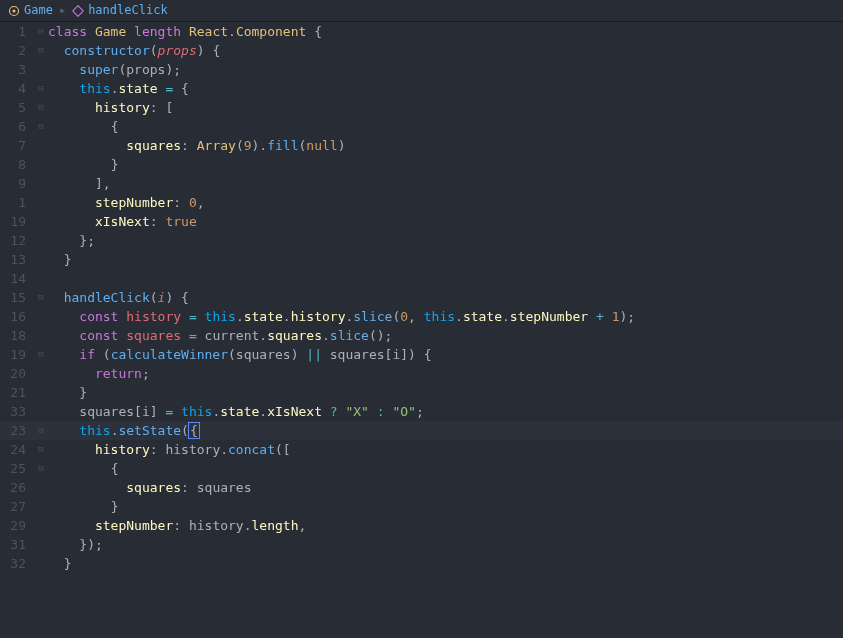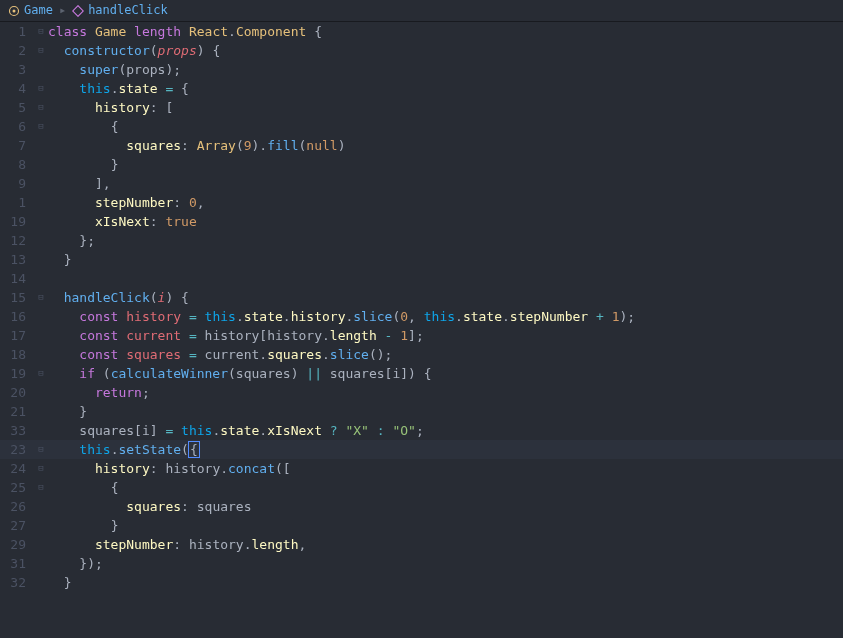--- a/index.html
+++ b/index.html
@@ -180,25 +180,20 @@
         <span class="fd">⊟</span>
         <span class="cd">  <span class="fn">handleClick</span><span class="pn">(</span><span class="param">i</span><span class="pn">)</span> <span class="pn">{</span></span>
       </div>
 
 <div class="line">
         <span class="ln">16</span>
         <span class="fd"></span>
         <span class="cd">    <span class="kw">const</span> <span class="var">history</span> <span class="op">=</span> <span class="this">this</span><span class="pn">.</span><span class="prop">state</span><span class="pn">.</span><span class="prop">history</span><span class="pn">.</span><span class="fn">slice</span><span class="pn">(</span><span class="num">0</span><span class="pn">,</span> <span class="this">this</span><span class="pn">.</span><span class="prop">state</span><span class="pn">.</span><span class="prop">stepNumber</span> <span class="op">+</span> <span class="num">1</span><span class="pn">)</span><span class="pn">;</span></span>
       </div>
 
-<div class="line">
-        <span class="ln">17</span>
-        <span class="fd"></span>
-        <span class="cd">    <span class="kw">const</span> <span class="var">current</span> <span class="op">=</span> <span class="pr">history</span><span class="pn">[</span><span class="pr">history</span><span class="pn">.</span><span class="prop">length</span> <span class="op">-</span> <span class="num">1</span><span class="pn">]</span><span class="pn">;</span></span>
-      </div>
 
 <div class="line">
         <span class="ln">18</span>
         <span class="fd"></span>
         <span class="cd">    <span class="kw">const</span> <span class="var">squares</span> <span class="op">=</span> <span class="pr">current</span><span class="pn">.</span><span class="prop">squares</span><span class="pn">.</span><span class="fn">slice</span><span class="pn">(</span><span class="pn">)</span><span class="pn">;</span></span>
       </div>
 
 <div class="line">
         <span class="ln">19</span>
         <span class="fd">⊟</span>

